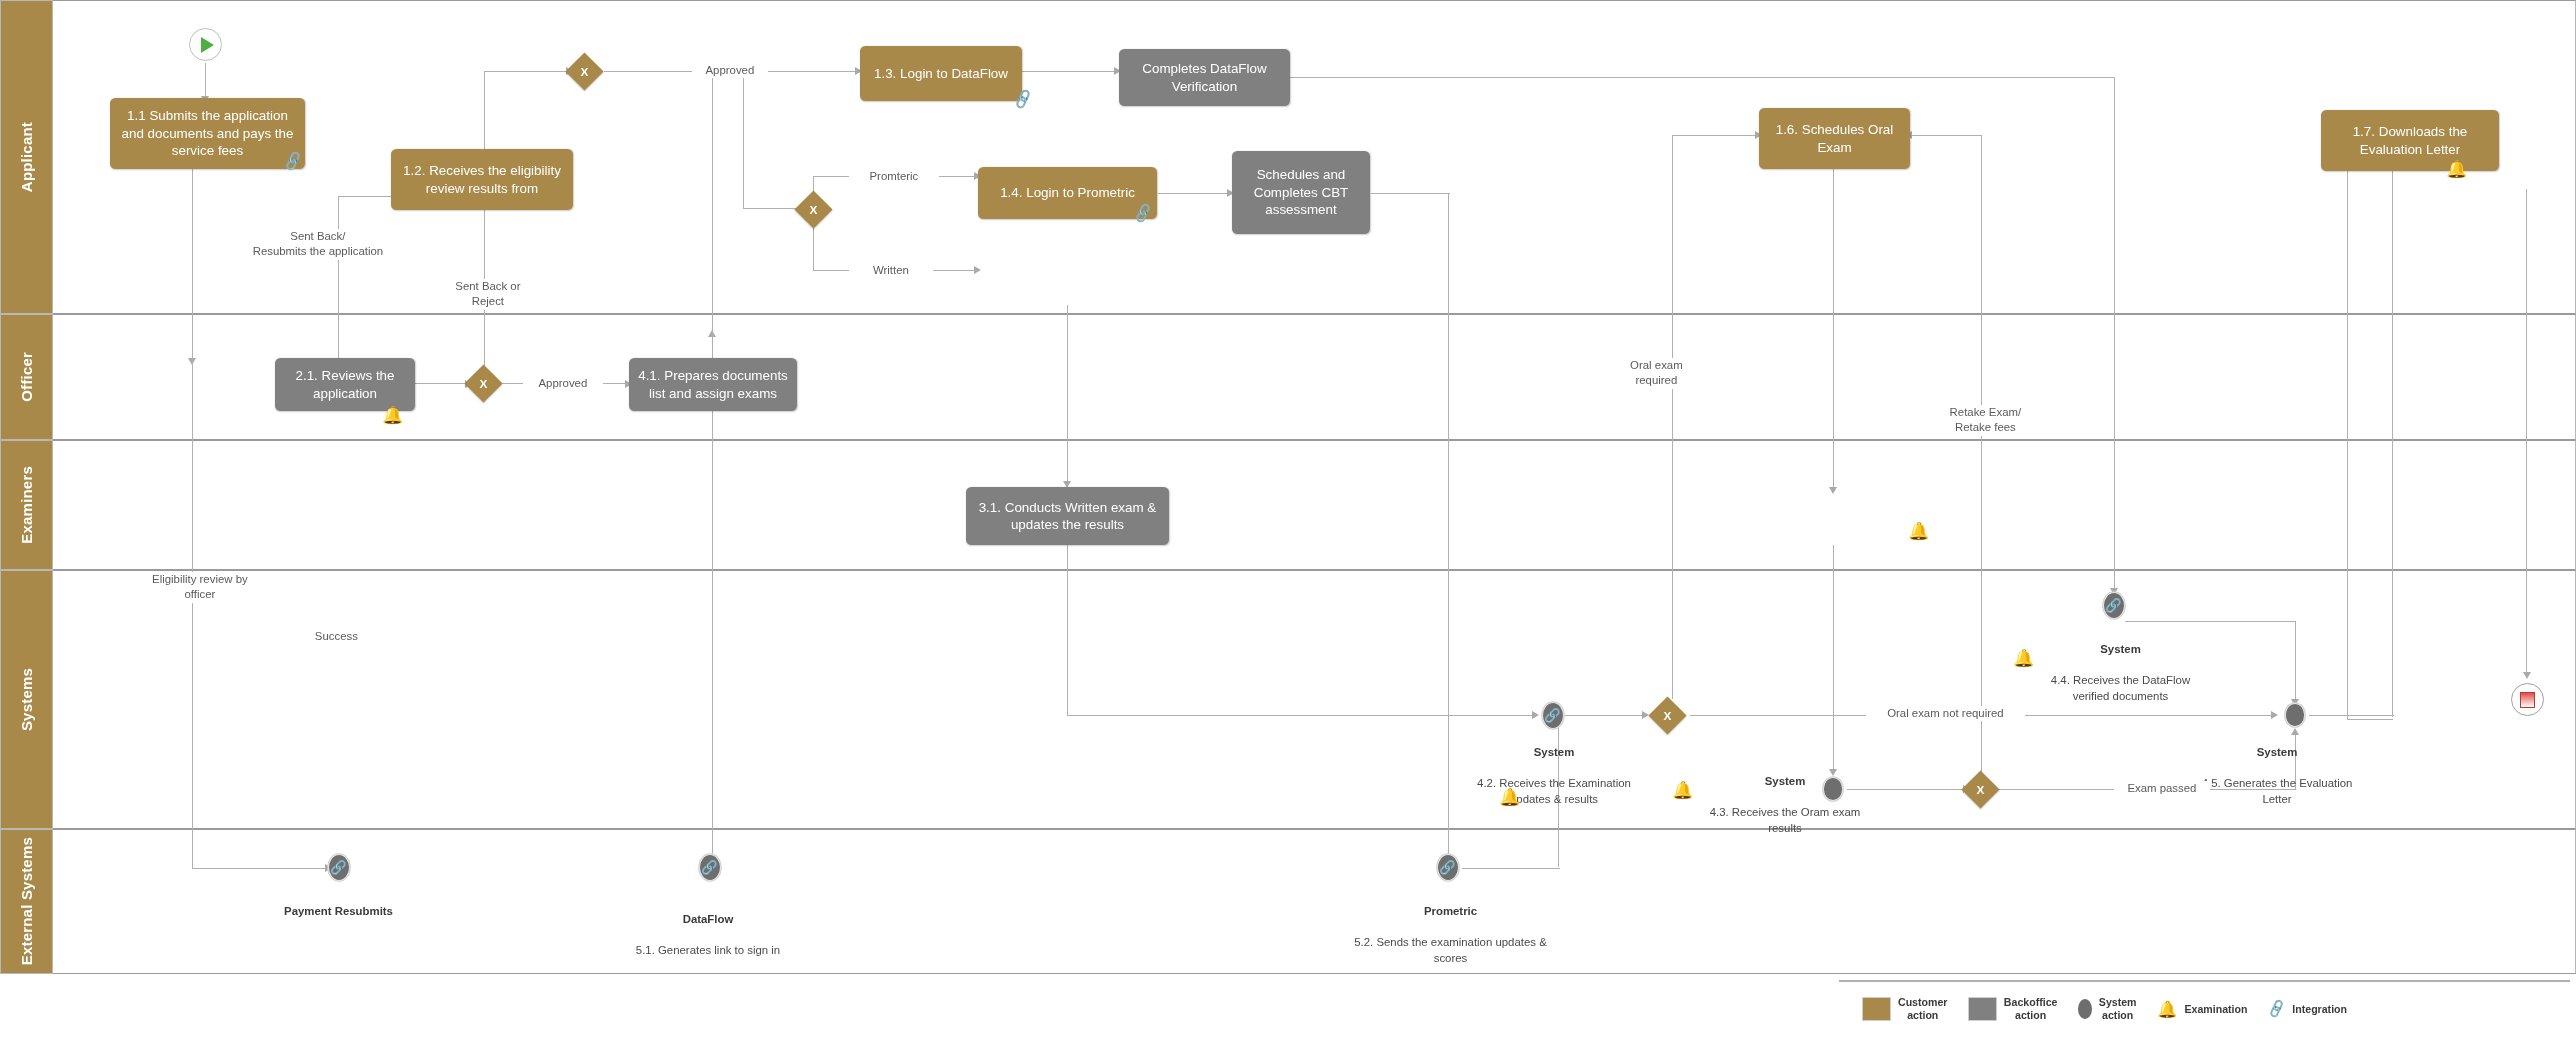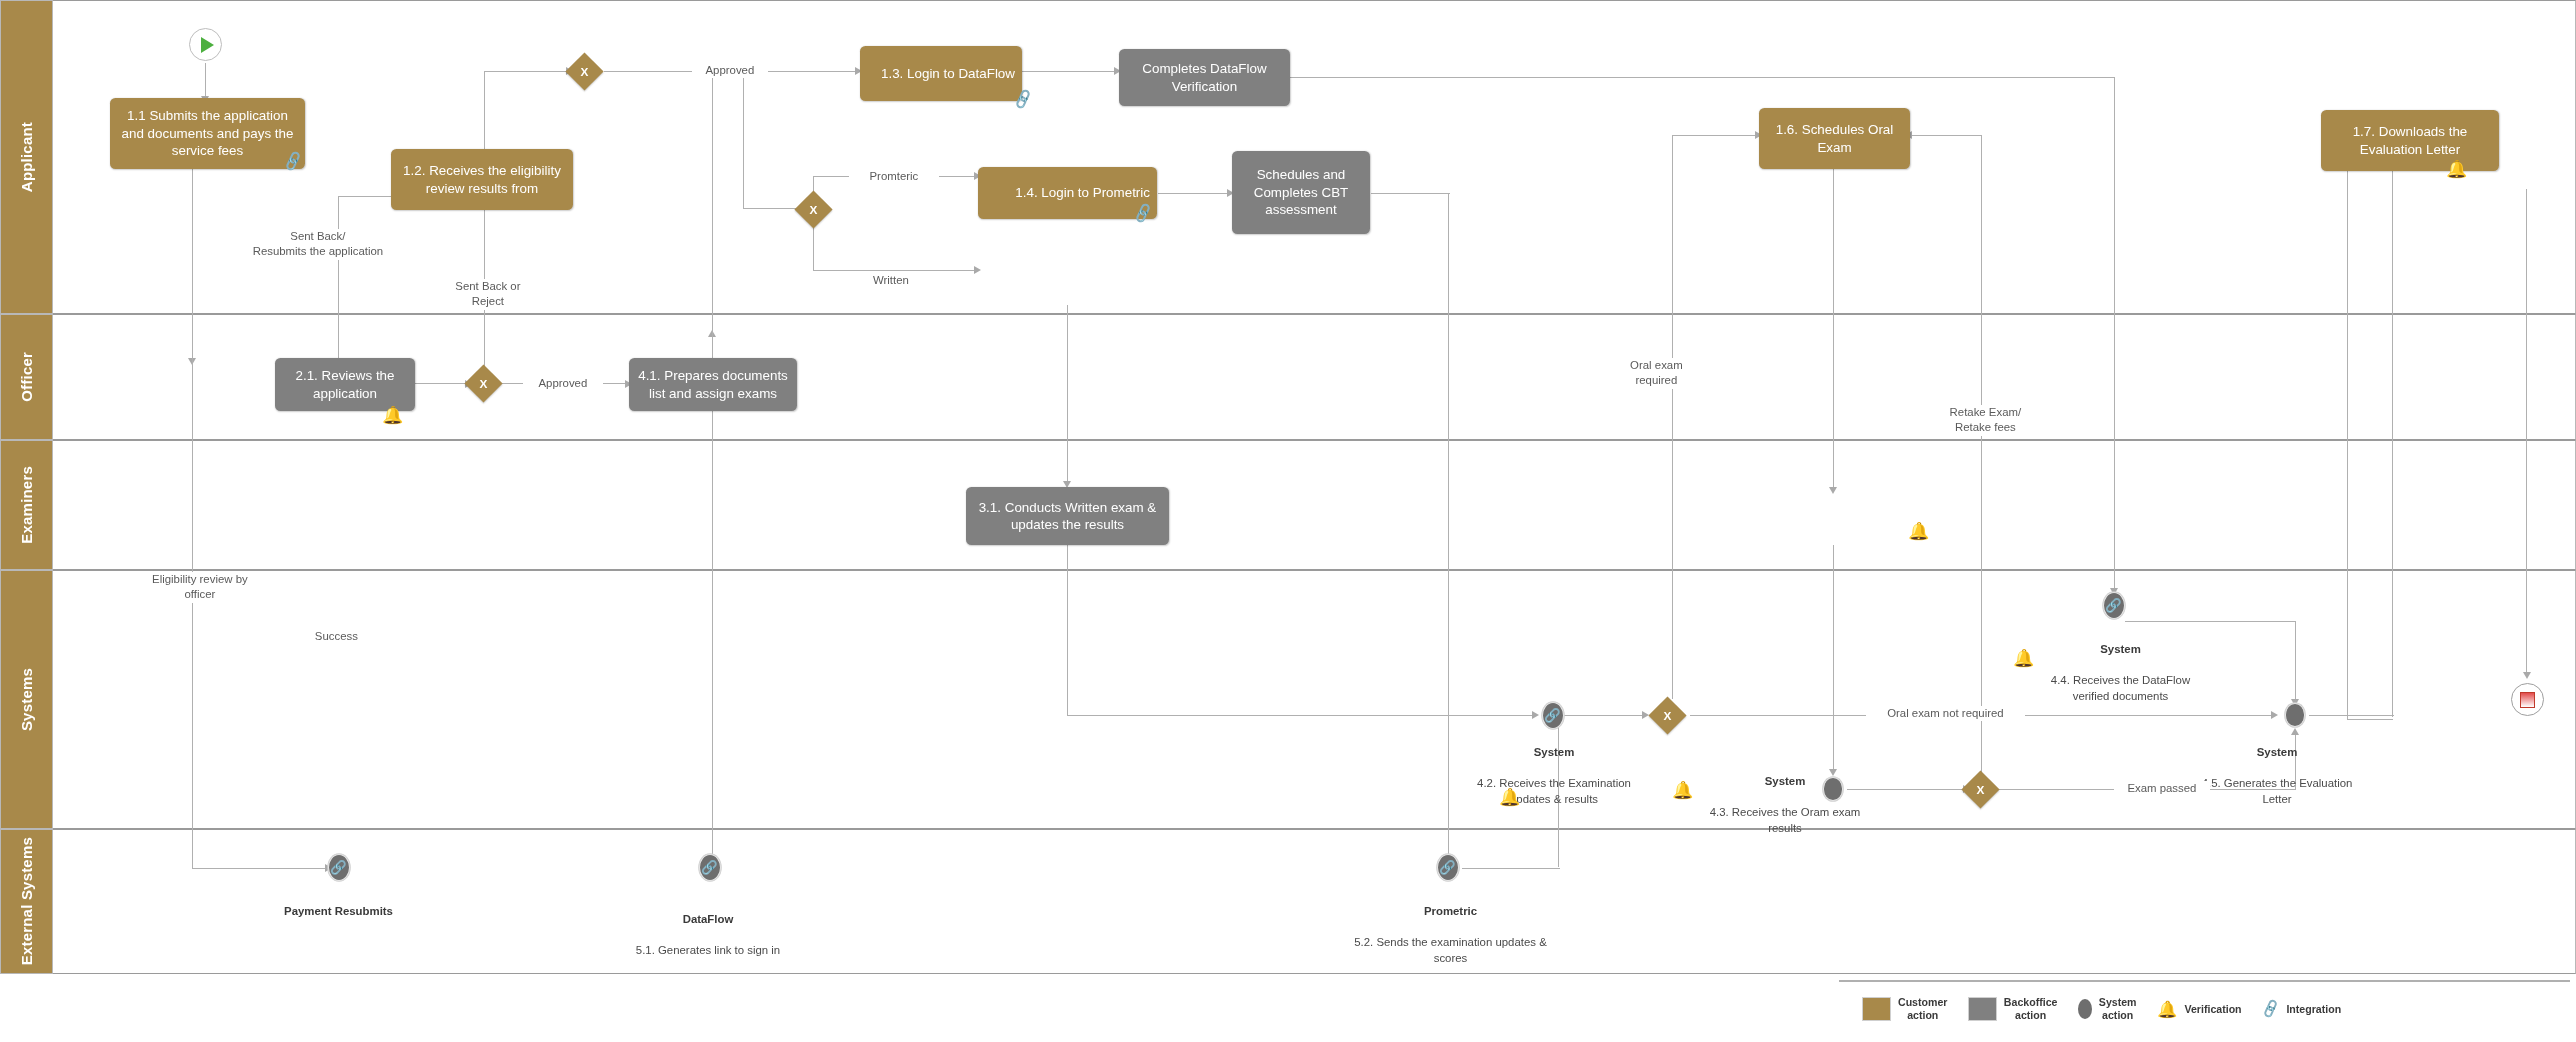--- a/index.html
+++ b/index.html
@@ -11,21 +11,21 @@
     box-sizing:border-box;display:flex;align-items:center;justify-content:center;}
   .lane-header span{writing-mode:vertical-rl;transform:rotate(180deg);color:#fff;font-weight:bold;
     font-size:15px;letter-spacing:0.2px;white-space:nowrap;}
   .lane-body{position:absolute;left:53px;right:0;box-sizing:border-box;
     border-top:0.8px solid #9a9a9a;border-bottom:0.8px solid #9a9a9a;border-right:0.8px solid #b8b8b8;background:#fff;}
 
   
   .task{position:absolute;box-sizing:border-box;border-radius:5.5px;color:#fff;display:flex;
     align-items:center;justify-content:center;text-align:center;font-size:13.4px;line-height:1.30;
     padding:4.7px 7px;box-shadow:0.8px 0.8px 1.6px rgba(0,0,0,.20);}
-  .task.gold{background:#a8894a;justify-content:flex-end;}
+  .task.gold{background:#a8894a;}
   .task.grey{background:#808080;}
 
   
   .gw{position:absolute;width:27px;height:27px;background:#a8894a;transform:rotate(45deg);
     box-shadow:0.8px 0.8px 1.6px rgba(0,0,0,.2);}
   .gw i{position:absolute;inset:0;display:flex;align-items:center;justify-content:center;
     transform:rotate(-45deg);color:#fff;font-size:11.8px;font-style:normal;font-weight:bold;}
 
   
   .ev{position:absolute;border-radius:50%;box-sizing:border-box;display:flex;align-items:center;justify-content:center;}
@@ -341,21 +341,21 @@
     <b>Prometric</b><br>
     <span>5.2. Sends the examination updates &amp; scores</span>
   </div>
 
   <div class="flab" style="left:692px;top:63px;width:71px;">Approved</div>
   <div class="flab" style="left:236px;top:229px;width:159px;">Sent Back/
 Resubmits the application</div>
   <div class="flab" style="left:428px;top:279px;width:115px;">Sent Back or
 Reject</div>
   <div class="flab" style="left:849px;top:169px;width:85px;">Promteric</div>
-  <div class="flab" style="left:849px;top:273px;width:79px;">Written</div>
+  <div class="flab" style="left:849px;top:263px;width:79px;">Written</div>
   <div class="flab" style="left:523px;top:376px;width:75px;">Approved</div>
   <div class="flab" style="left:126px;top:572px;width:143px;">Eligibility review by
 officer</div>
   <div class="flab" style="left:297px;top:629px;width:74px;">Success</div>
   <div class="flab" style="left:1603px;top:358px;width:102px;">Oral exam
 required</div>
   <div class="flab" style="left:1917px;top:405px;width:132px;">Retake Exam/
 Retake fees</div>
   <div class="flab" style="left:1866px;top:706px;width:154px;">Oral exam not required</div>
   <div class="flab" style="left:2114px;top:781px;width:91px;">Exam passed</div>
@@ -372,21 +372,21 @@
       <span class="txt">Backoffice
 action</span>
     </div>
     <div class="lg">
       <div class="sw-sys"></div>
       <span class="txt">System
 action</span>
     </div>
     <div class="lg">
       <div class="sw-bell">🔔</div>
-      <span class="txt">Verification</span>
+      <span class="txt">Examination</span>
     </div>
     <div class="lg">
       <div class="sw-chain">🔗</div>
       <span class="txt">Integration</span>
     </div>
   </div>
 
 </div>
 
 

